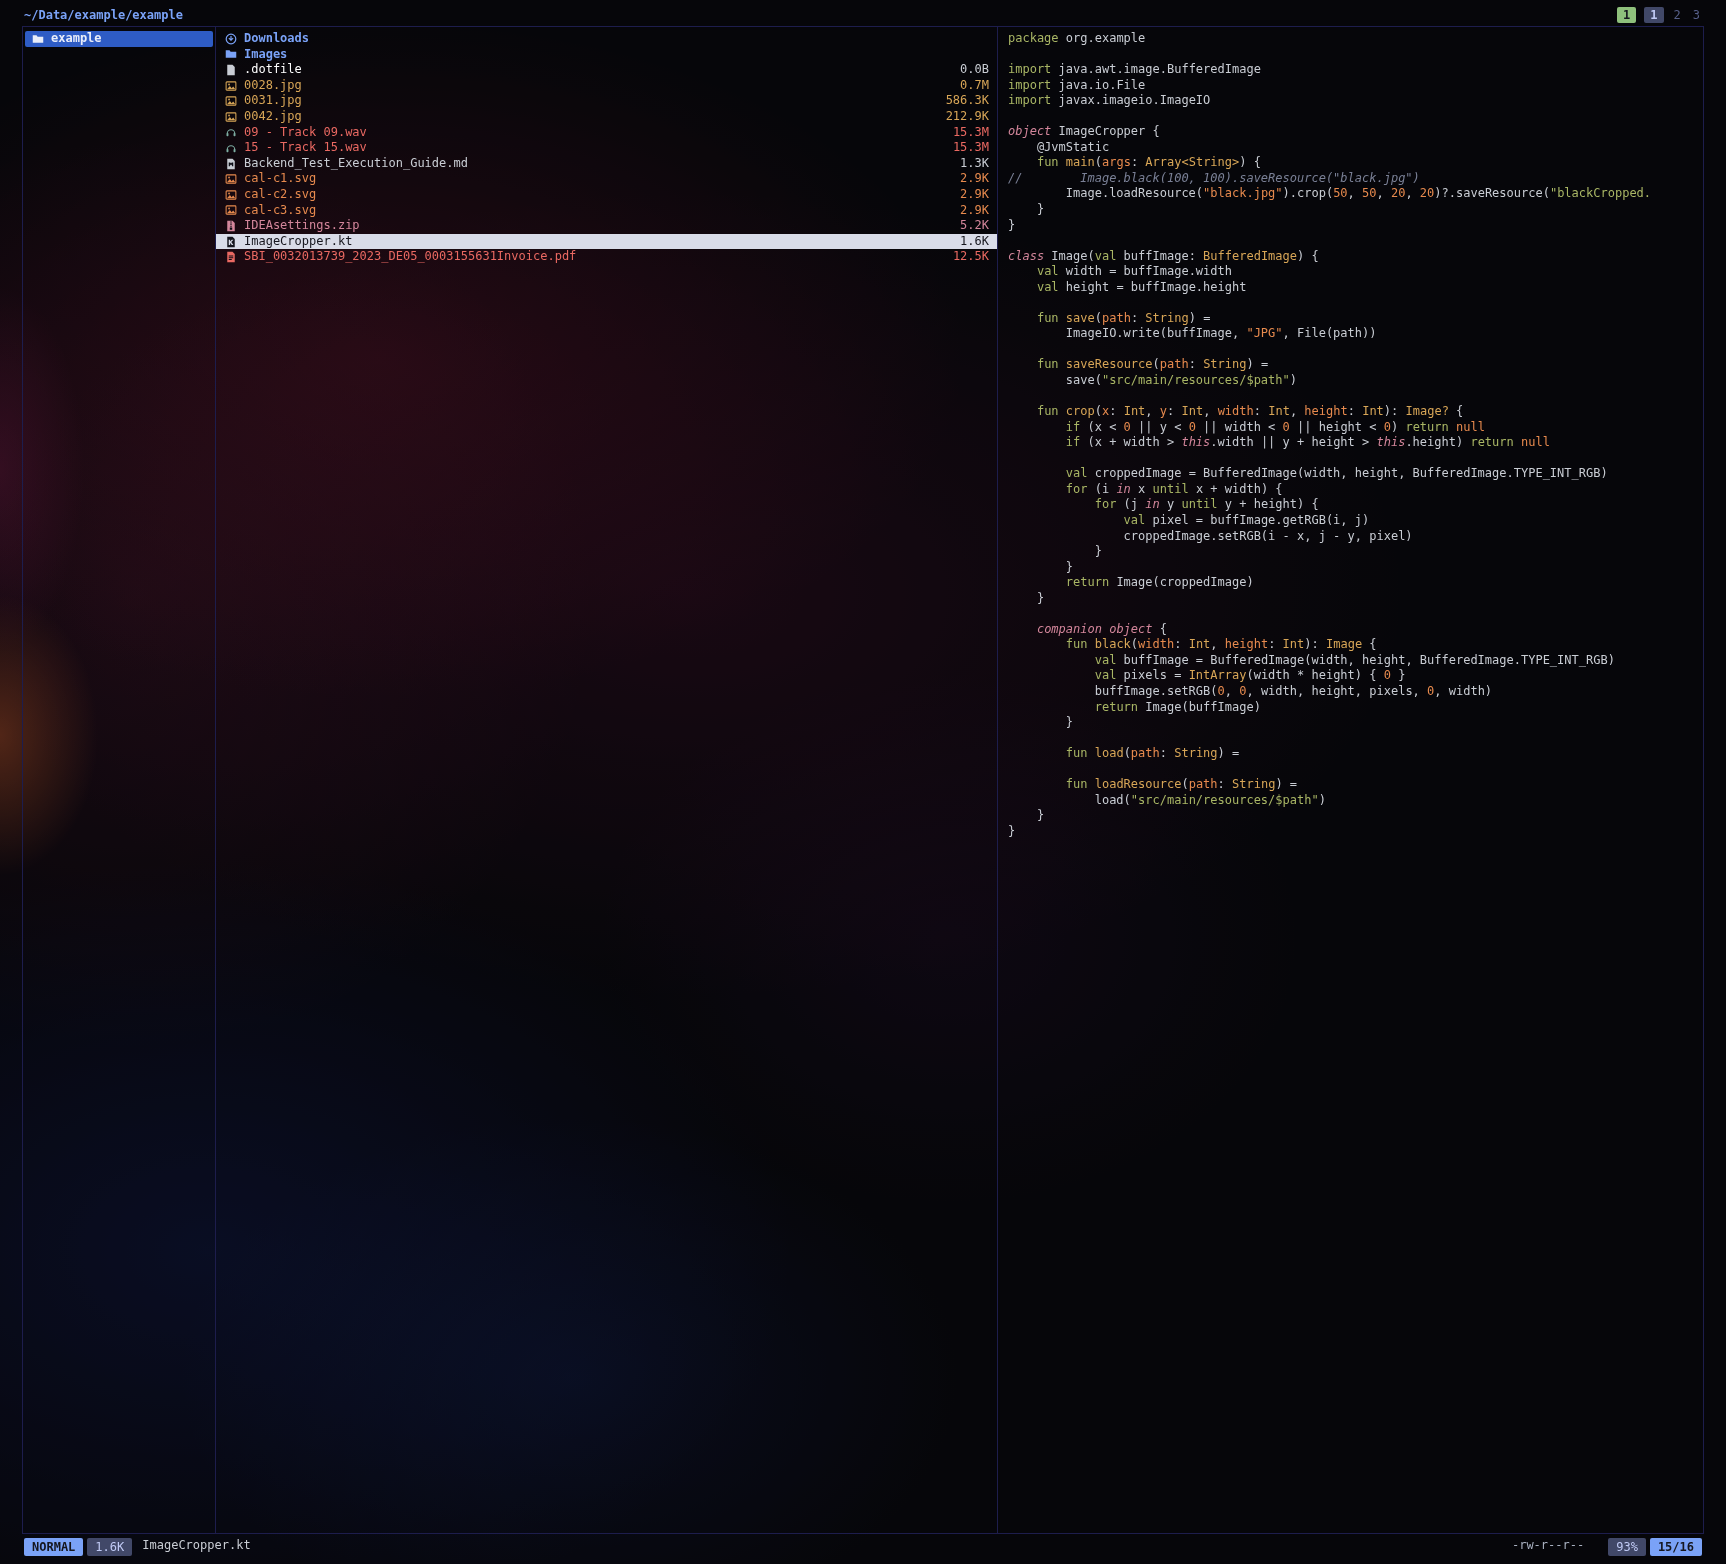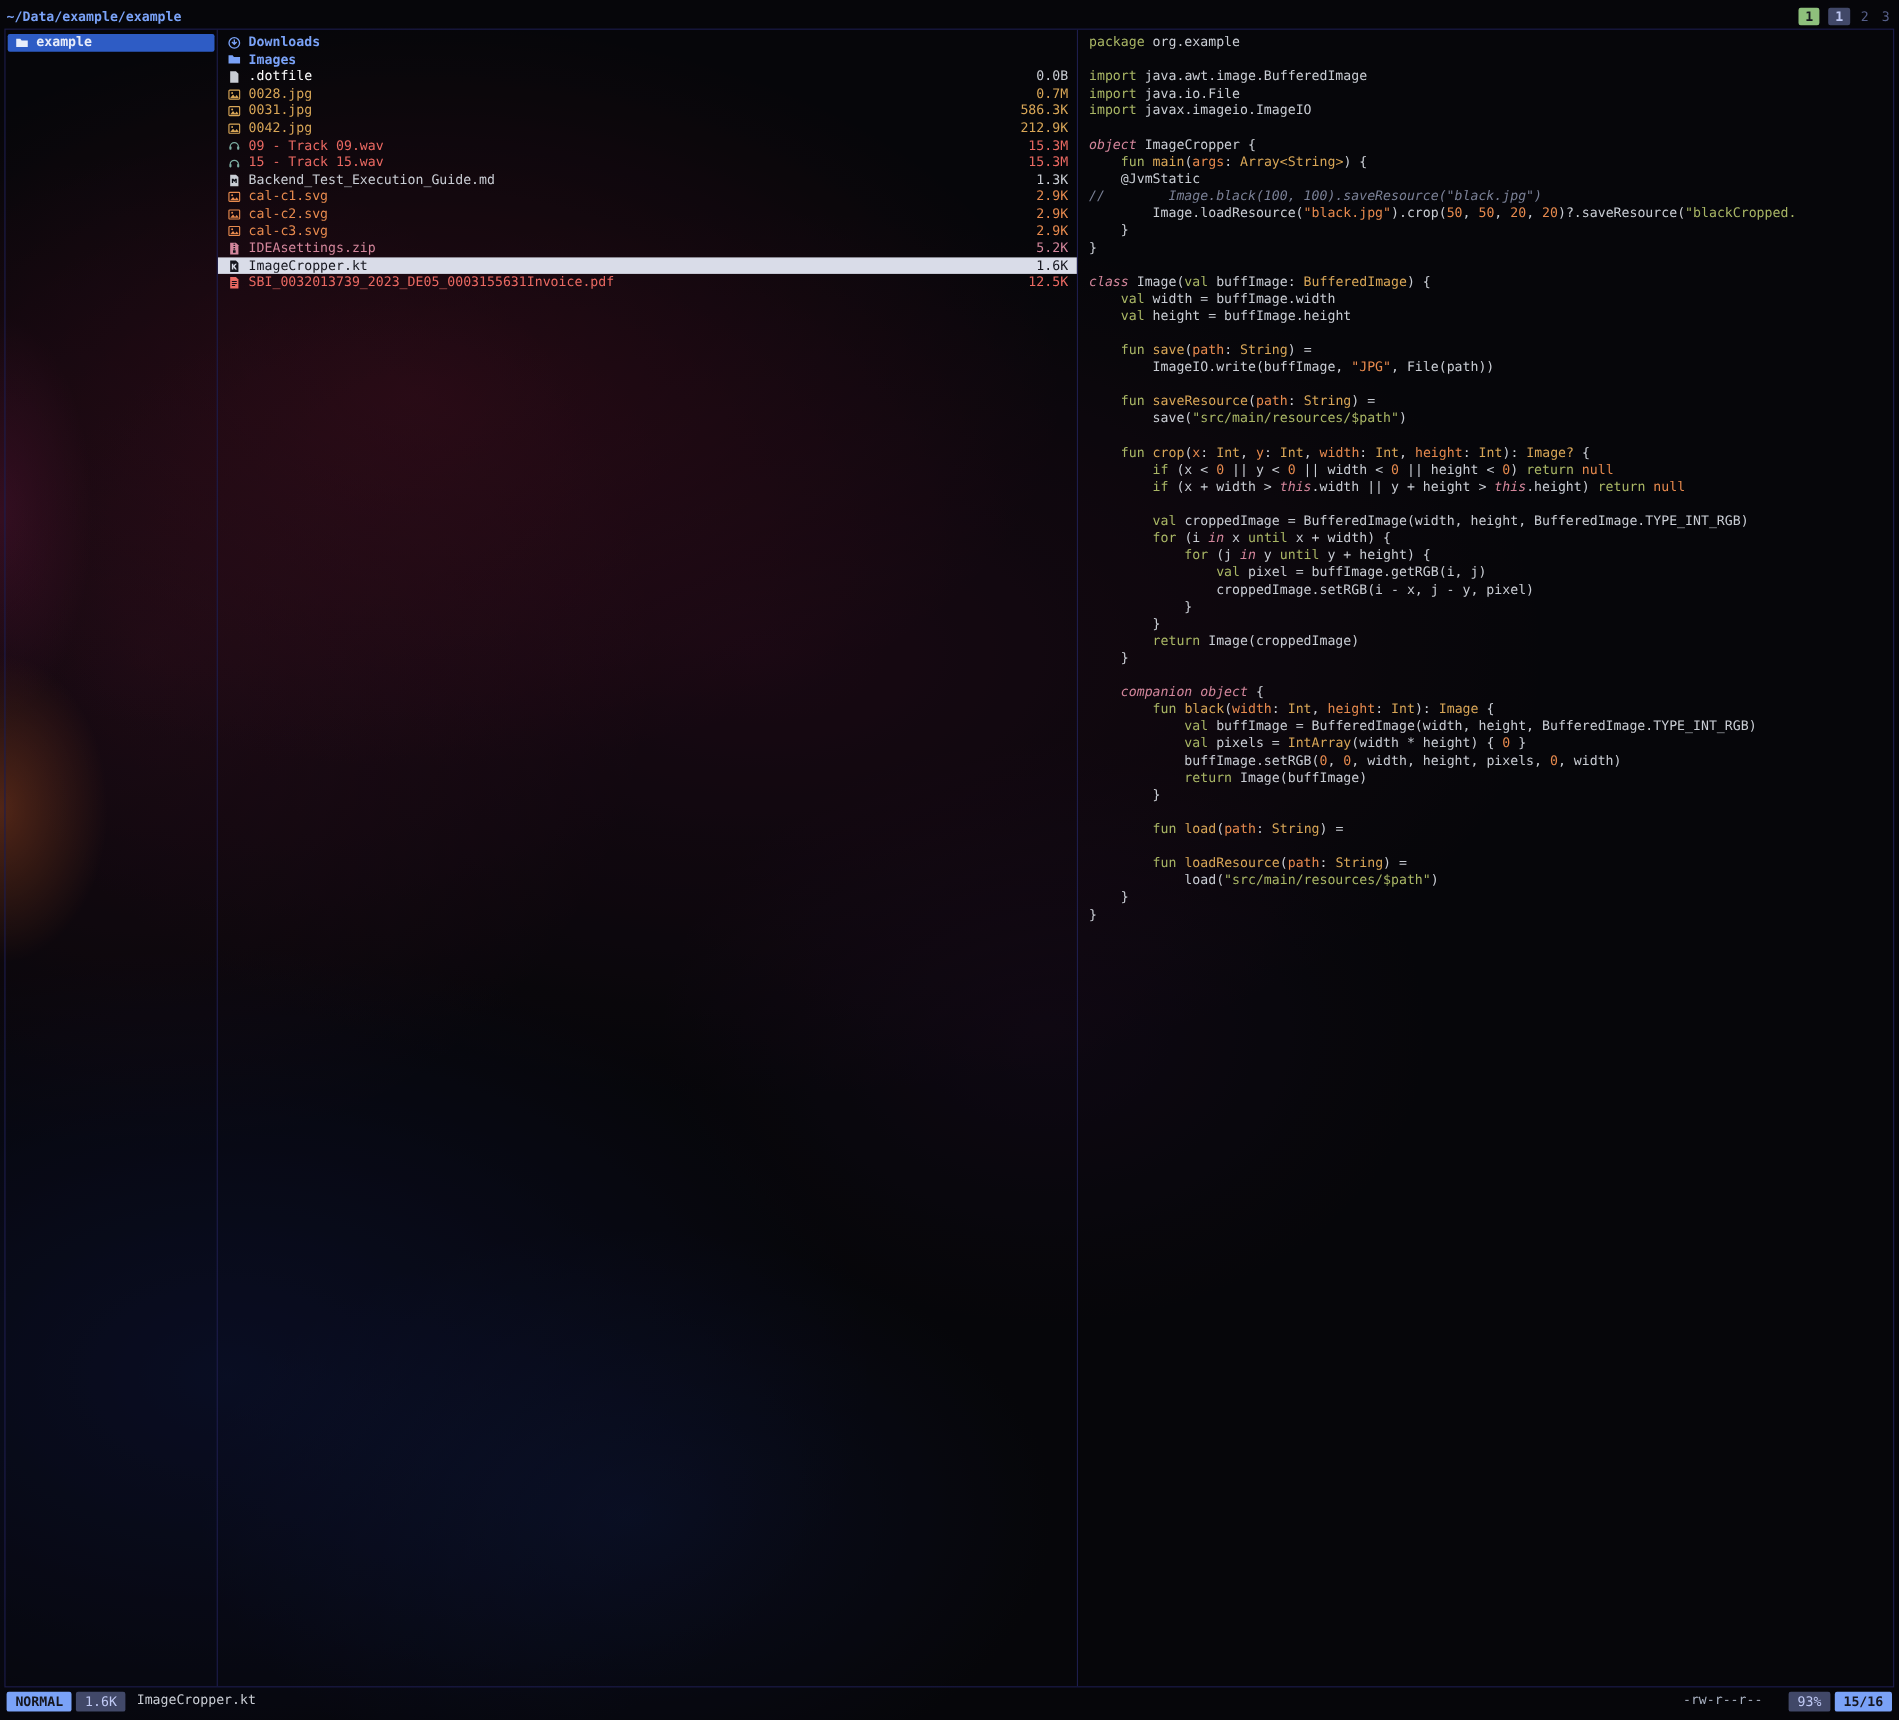--- a/index.html
+++ b/index.html
@@ -13,21 +13,21 @@
       radial-gradient(700px 700px at 8% 38%, rgba(160,40,80,.22), transparent 65%),
       radial-gradient(900px 600px at 12% 80%, rgba(25,45,140,.33), transparent 65%),
       radial-gradient(600px 400px at 33% 88%, rgba(30,60,160,.22), transparent 65%),
       radial-gradient(500px 380px at 55% 60%, rgba(90,25,95,.16), transparent 70%),
       radial-gradient(140px 200px at 0% 47%, rgba(255,120,40,.5), transparent 70%),
       radial-gradient(120px 260px at 0% 30%, rgba(200,40,120,.3), transparent 70%);
   }
   .terminal{
     position:absolute;inset:0;
     display:flex;flex-direction:column;
-    padding:4px 4px;box-sizing:border-box;
+    padding:4px 22px;box-sizing:border-box;
     background:rgba(6,7,13,.42);
     font-size:12px;color:#c9cdd4;
   }
   
   .topbar{height:22px;display:flex;align-items:center;justify-content:space-between;padding:0 2px;}
   .cwd{color:#7aa2f7;font-weight:bold;}
   .tabs{display:flex;align-items:center;}
   .tab{margin-left:8px;padding:0 6px;border-radius:2px;line-height:16px;}
   .tab-green{background:#8ec07c;color:#15161e;font-weight:bold;}
   .tab-active{background:#414868;color:#c0caf5;font-weight:bold;}
@@ -257,22 +257,22 @@
         </div>
       </div>
     <div class="pane preview">
         <div class="cline"><span class="tk-kw">package</span><span class="tk-pl"> org.example</span></div>
         <div class="cline">&nbsp;</div>
         <div class="cline"><span class="tk-kw">import</span><span class="tk-pl"> java.awt.image.BufferedImage</span></div>
         <div class="cline"><span class="tk-kw">import</span><span class="tk-pl"> java.io.File</span></div>
         <div class="cline"><span class="tk-kw">import</span><span class="tk-pl"> javax.imageio.ImageIO</span></div>
         <div class="cline">&nbsp;</div>
         <div class="cline"><span class="tk-dk">object</span><span class="tk-pl"> ImageCropper {</span></div>
+        <div class="cline"><span class="tk-pl">    @JvmStatic</span></div>
         <div class="cline"><span class="tk-pl">    </span><span class="tk-kw">fun</span><span class="tk-pl"> </span><span class="tk-fn">main</span><span class="tk-pl">(</span><span class="tk-pr">args</span><span class="tk-pl">: </span><span class="tk-ty">Array&lt;String&gt;</span><span class="tk-pl">) {</span></div>
-        <div class="cline"><span class="tk-pl">    @JvmStatic</span></div>
         <div class="cline"><span class="tk-cm">//        Image.black(100, 100).saveResource("black.jpg")</span></div>
         <div class="cline"><span class="tk-pl">        Image.loadResource(</span><span class="tk-s2">"black.jpg"</span><span class="tk-pl">).crop(</span><span class="tk-nu">50</span><span class="tk-pl">, </span><span class="tk-nu">50</span><span class="tk-pl">, </span><span class="tk-nu">20</span><span class="tk-pl">, </span><span class="tk-nu">20</span><span class="tk-pl">)?.saveResource(</span><span class="tk-st">"blackCropped.</span></div>
         <div class="cline"><span class="tk-pl">    }</span></div>
         <div class="cline"><span class="tk-pl">}</span></div>
         <div class="cline">&nbsp;</div>
         <div class="cline"><span class="tk-dk">class</span><span class="tk-pl"> Image(</span><span class="tk-kw">val</span><span class="tk-pl"> buffImage: </span><span class="tk-ty">BufferedImage</span><span class="tk-pl">) {</span></div>
         <div class="cline"><span class="tk-pl">    </span><span class="tk-kw">val</span><span class="tk-pl"> width = buffImage.width</span></div>
         <div class="cline"><span class="tk-pl">    </span><span class="tk-kw">val</span><span class="tk-pl"> height = buffImage.height</span></div>
         <div class="cline">&nbsp;</div>
         <div class="cline"><span class="tk-pl">    </span><span class="tk-kw">fun</span><span class="tk-pl"> </span><span class="tk-fn">save</span><span class="tk-pl">(</span><span class="tk-pr">path</span><span class="tk-pl">: </span><span class="tk-ty">String</span><span class="tk-pl">) =</span></div>

